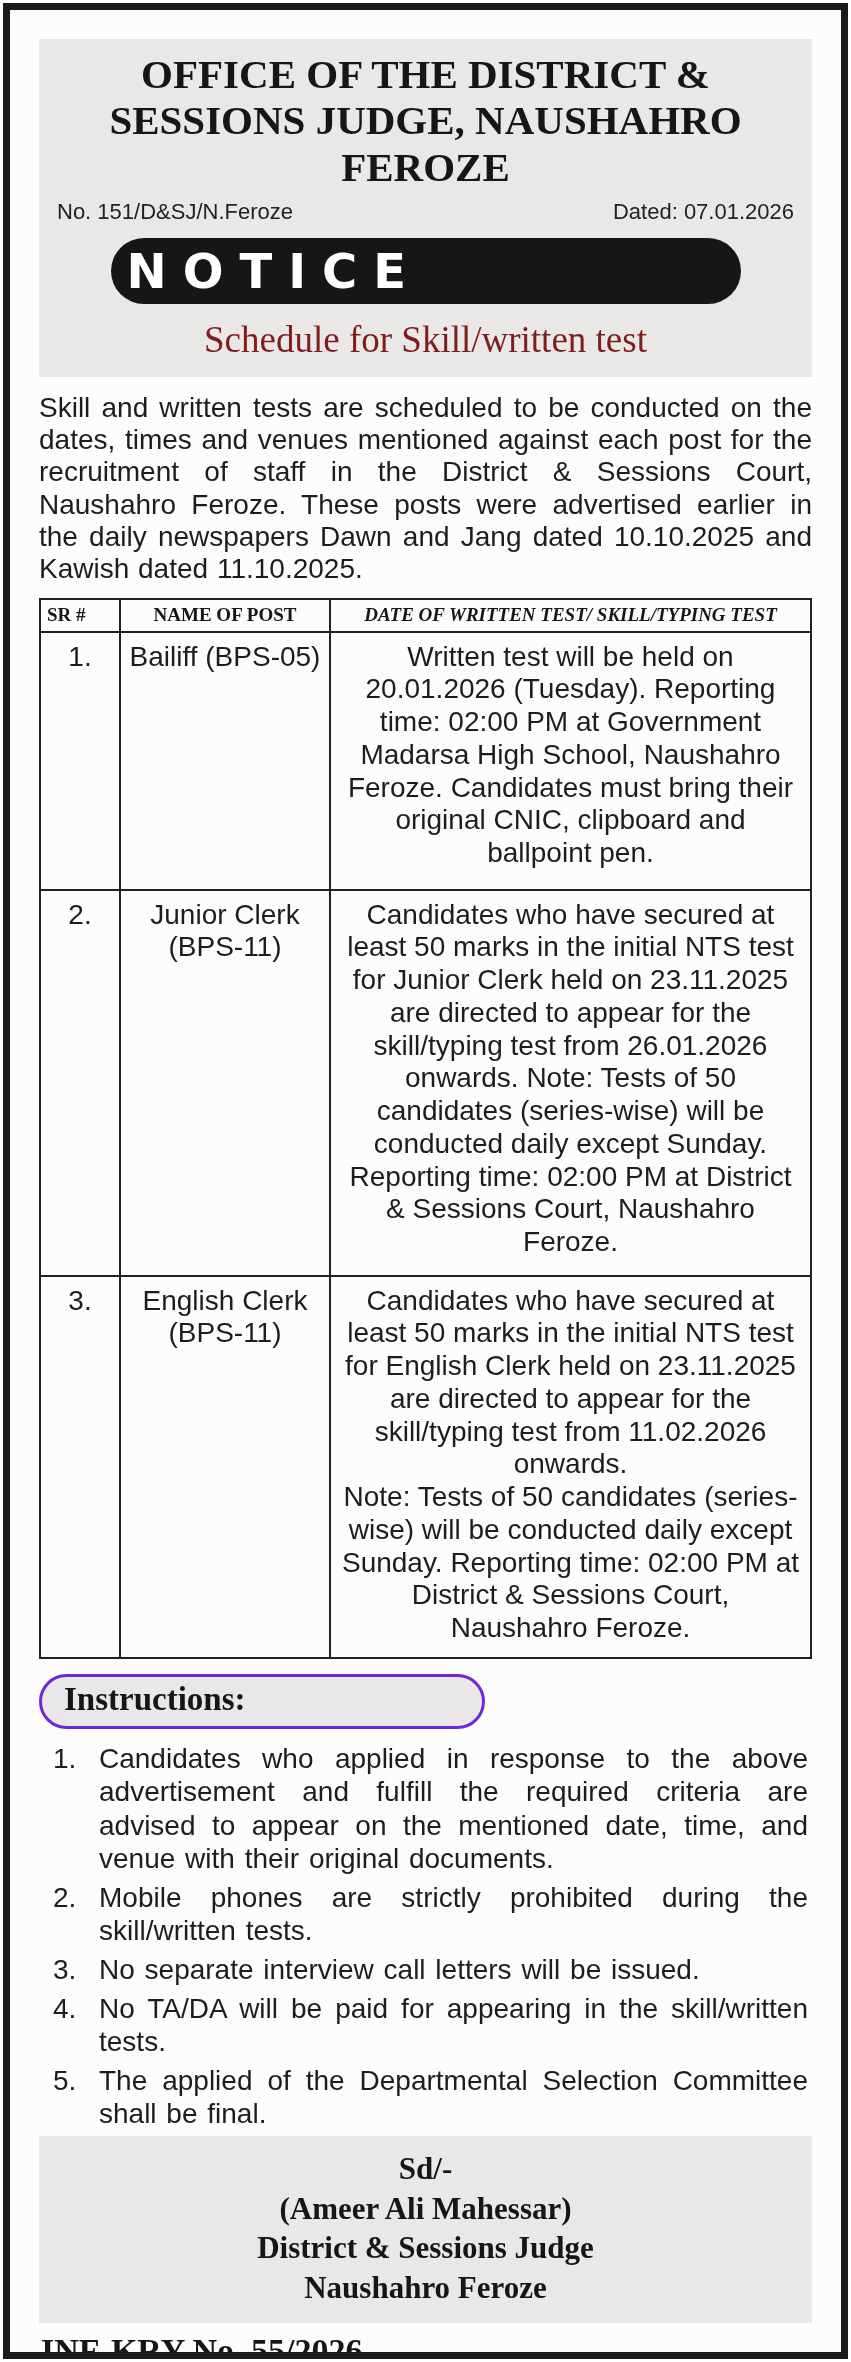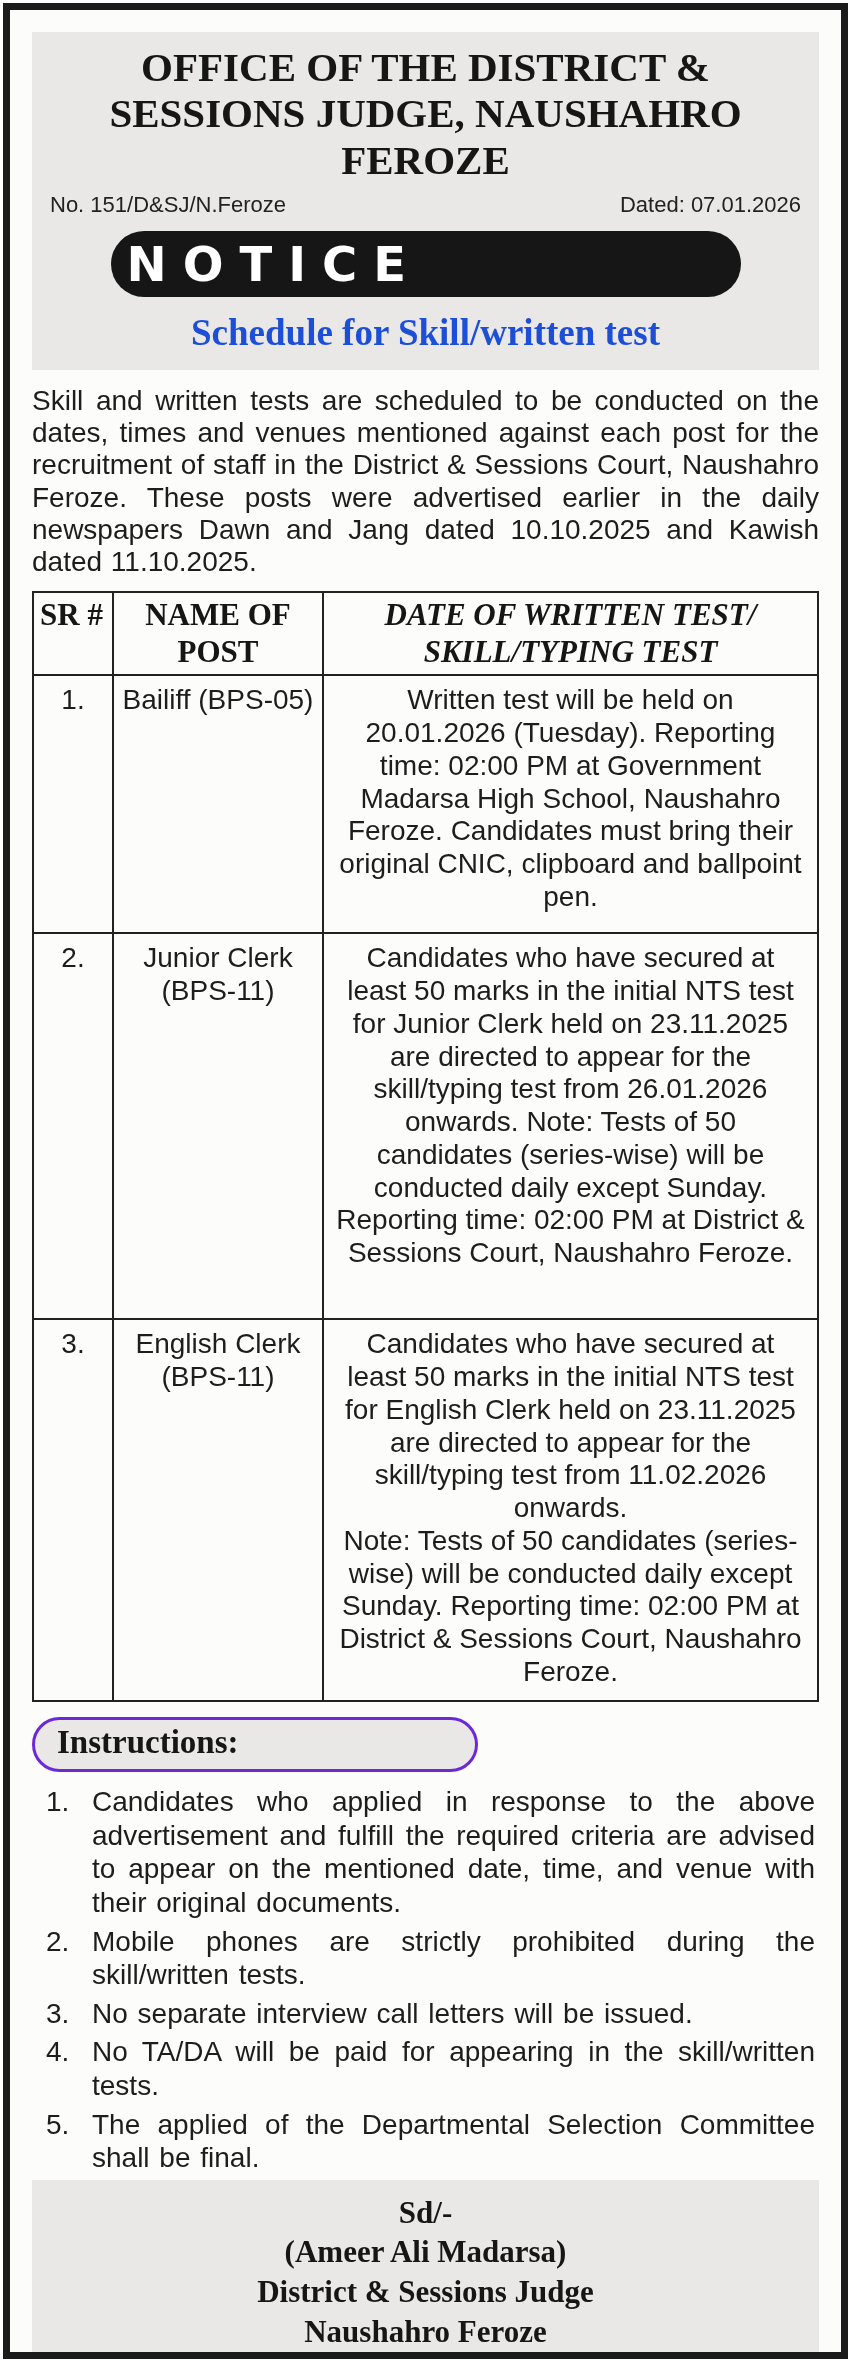--- a/index.html
+++ b/index.html
@@ -3,52 +3,52 @@
 <meta charset="utf-8">
 <style>
   html,body{margin:0;padding:0;}
   body{
     width:851px;height:2362px;position:relative;background:#ffffff;
     font-family:"Liberation Sans","DejaVu Sans",sans-serif;color:#1d1d1d;
   }
   .sheet{
     position:absolute;left:3px;top:3px;right:3px;bottom:3px;
     border:7px solid #1b1b1b;background:#fcfcfb;
-    padding:22px;box-sizing:border-box;overflow:hidden;
+    padding:29px;box-sizing:border-box;overflow:hidden;
   }
 
   
   .header-block{background:#e9e8e6;padding:12px 16px 16px;}
   .office-title{
     font-family:"Liberation Serif","DejaVu Serif",serif;font-weight:bold;
     font-size:41px;line-height:1.13;text-align:center;color:#161616;
   }
   .ref-row{display:flex;justify-content:space-between;font-size:22px;margin-top:9px;padding:0 2px;color:#222;}
   .notice-pill{
     background:#161616;border-radius:36px;margin:13px auto 0;width:630px;height:66px;
     display:flex;align-items:center;justify-content:flex-start;
   }
   .notice-text{
     color:#ffffff;font-weight:bold;font-size:48px;letter-spacing:16px;padding-left:16px;
     font-family:"DejaVu Sans","Liberation Sans",sans-serif;
   }
   .subtitle{
     text-align:center;font-family:"Liberation Serif","DejaVu Serif",serif;
-    font-weight:bold;font-size:37px;margin-top:14px;color:#1d4ed8;
+    font-weight:normal;font-size:37px;margin-top:14px;color:#7f1d1d;
   }
 
   
   .intro{font-size:28px;line-height:1.15;text-align:justify;margin:15px 0 13px;word-spacing:1px;}
 
   
   table.schedule{width:100%;border-collapse:collapse;table-layout:fixed;}
   .schedule th,.schedule td{border:2px solid #222;}
   .schedule th{
     font-family:"Liberation Serif","DejaVu Serif",serif;font-weight:bold;
-    font-size:31px;line-height:1.18;padding:4px 6px;vertical-align:top;color:#161616;
+    font-size:19px;line-height:1.18;padding:4px 6px;vertical-align:top;color:#161616;
   }
   th.h-sr{width:66px;text-align:left;}
   th.h-post{width:196px;text-align:center;}
   th.h-date{font-style:italic;}
   .schedule td{font-size:28px;line-height:1.17;vertical-align:top;text-align:center;padding:8px 6px;}
   td.c-details{white-space:pre-line;padding:8px 10px;}
   tr.r1 td{height:240px;}
   tr.r2 td{height:368px;}
   tr.r3 td{height:364px;}
 
@@ -141,20 +141,20 @@
       <span class="inst-text">No TA/DA will be paid for appearing in the skill/written tests.</span>
     </div>
     <div class="inst-item">
       <span class="inst-num">5.</span>
       <span class="inst-text">The applied of the Departmental Selection Committee shall be final.</span>
     </div>
   </div>
 
   <div class="signature-block">
     <div>Sd/-</div>
-    <div>(Ameer Ali Madarsa)</div>
+    <div>(Ameer Ali Mahessar)</div>
     <div>District &amp; Sessions Judge</div>
     <div>Naushahro Feroze</div>
   </div>
 
   <div class="inf-line">INF-KRY No. 55/2026</div>
 
 </div>
 
 </body></html>

